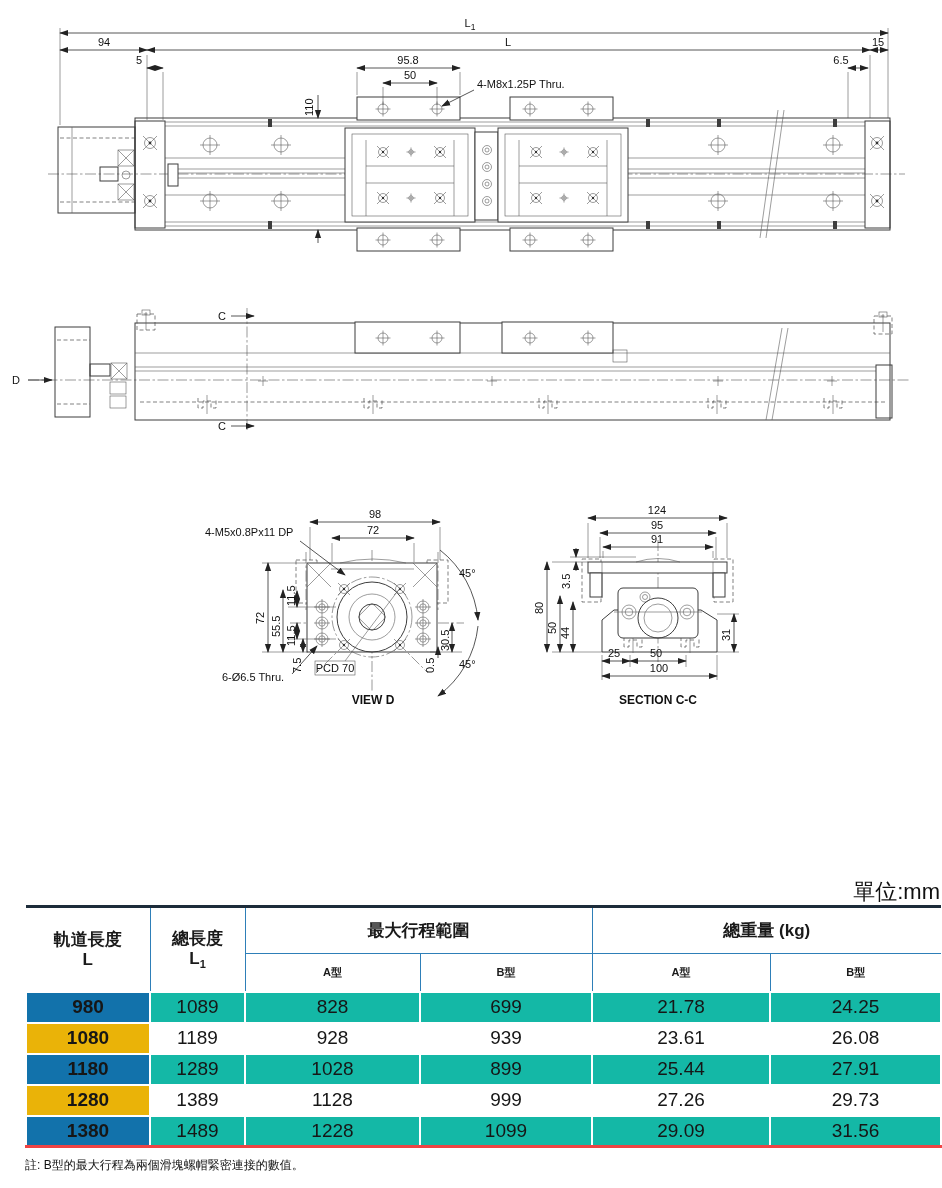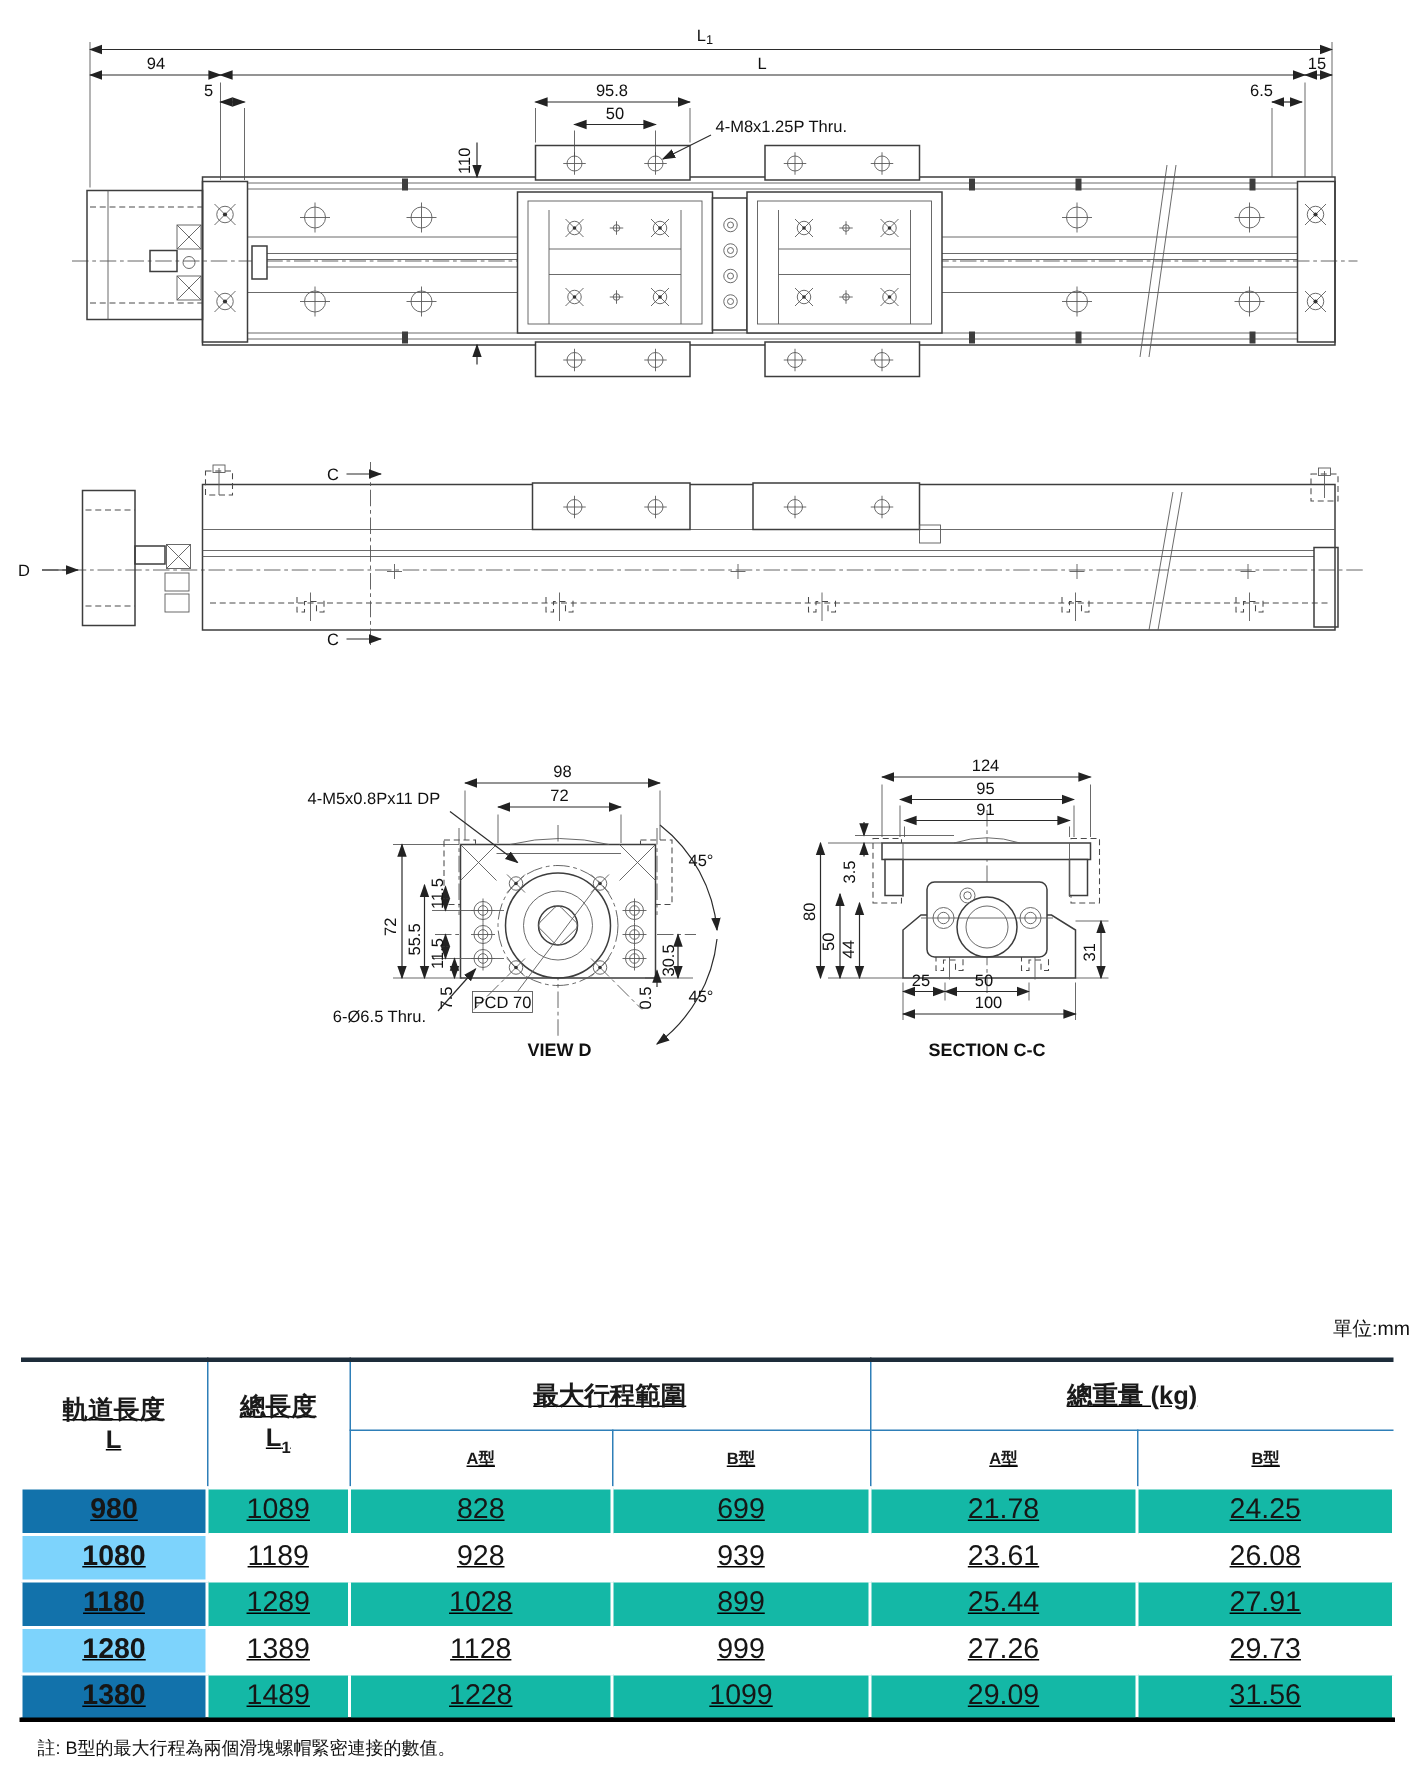--- a/index.html
+++ b/index.html
@@ -14,43 +14,43 @@
   .dsh{stroke:#4a4a4a;fill:none;stroke-width:.7;stroke-dasharray:4 2.5;}
   .dd{stroke:#555;fill:none;stroke-width:.6;stroke-dasharray:11 2.5 2.5 2.5;}
   .dim{stroke:#2b2b2b;fill:none;stroke-width:.8;}
   .ext{stroke:#4a4a4a;fill:none;stroke-width:.55;}
   .dt{font-size:11px;fill:#111;}
   .ttl{font-size:12px;fill:#111;font-weight:bold;}
   .mid{text-anchor:middle;}
   .tick{fill:#3d3d3d;stroke:none;}
 
   
-  .unit{position:absolute;top:877px;right:2px;font-size:13px;color:#111;}
+  .unit{position:absolute;top:877px;right:2px;font-size:22px;color:#111;}
   .note{position:absolute;top:1157px;left:25px;font-size:12px;color:#111;}
 
   
-  table.spec{position:absolute;top:905px;left:13px;width:915px;border-collapse:collapse;table-layout:fixed;
-    border-top:3px solid #1d2c3a;border-bottom:3px solid #000000;text-decoration:underline;}
+  table.spec{position:absolute;top:905px;left:25px;width:915px;border-collapse:collapse;table-layout:fixed;
+    border-top:3px solid #1d2c3a;border-bottom:3px solid #ef4444;}
   table.spec thead th{background:#fff;border:1px solid #2e7fb8;padding:0;vertical-align:middle;text-align:center;color:#1a1a1a;}
   table.spec thead tr th:first-child{border-left:none;}
   table.spec thead tr th:last-child{border-right:none;border-radius:17px;}
   table.spec thead tr:first-child th{border-top:none;}
   table.spec thead{border-bottom:1px solid #2e7fb8;}
   tr.h1{height:47px;} tr.h2{height:38px;}
   .hbig{font-size:17px;font-weight:bold;line-height:1.25;}
   .sym{font-size:17px;font-weight:bold;}
   .sym sub{font-size:11px;}
   .hsub{font-size:11px;font-weight:bold;}
   table.spec tbody tr{height:31px;}
   table.spec tbody td{border:2px solid #fff;padding:0;text-align:center;vertical-align:middle;font-size:19px;color:#161616;}
   tr.tint td{background:#14b8a6;}
   tr.plain td{background:#fff;}
   td.lbl{font-weight:bold;color:#fff;font-size:15.5px;}
   tr.tint td.lbl, td.lbl.blue{background:#1272ab;}
-  tr.plain td.lbl, td.lbl.gray{background:#7dd3fc;margin-top:12px;}
+  tr.plain td.lbl, td.lbl.gray{background:#eab308;margin-top:12px;}
 </style>
 </head>
 <body>
 
 <div class="page">
 
 <svg class="drawings" width="942" height="742" viewBox="0 0 942 742">
   <defs>
     <marker id="ar" viewBox="0 0 10 10" refX="9" refY="5" markerWidth="9" markerHeight="9" orient="auto-start-reverse" markerUnits="userSpaceOnUse">
       <path d="M0,1.5 L10,5 L0,8.5 Z" fill="#222"></path>

